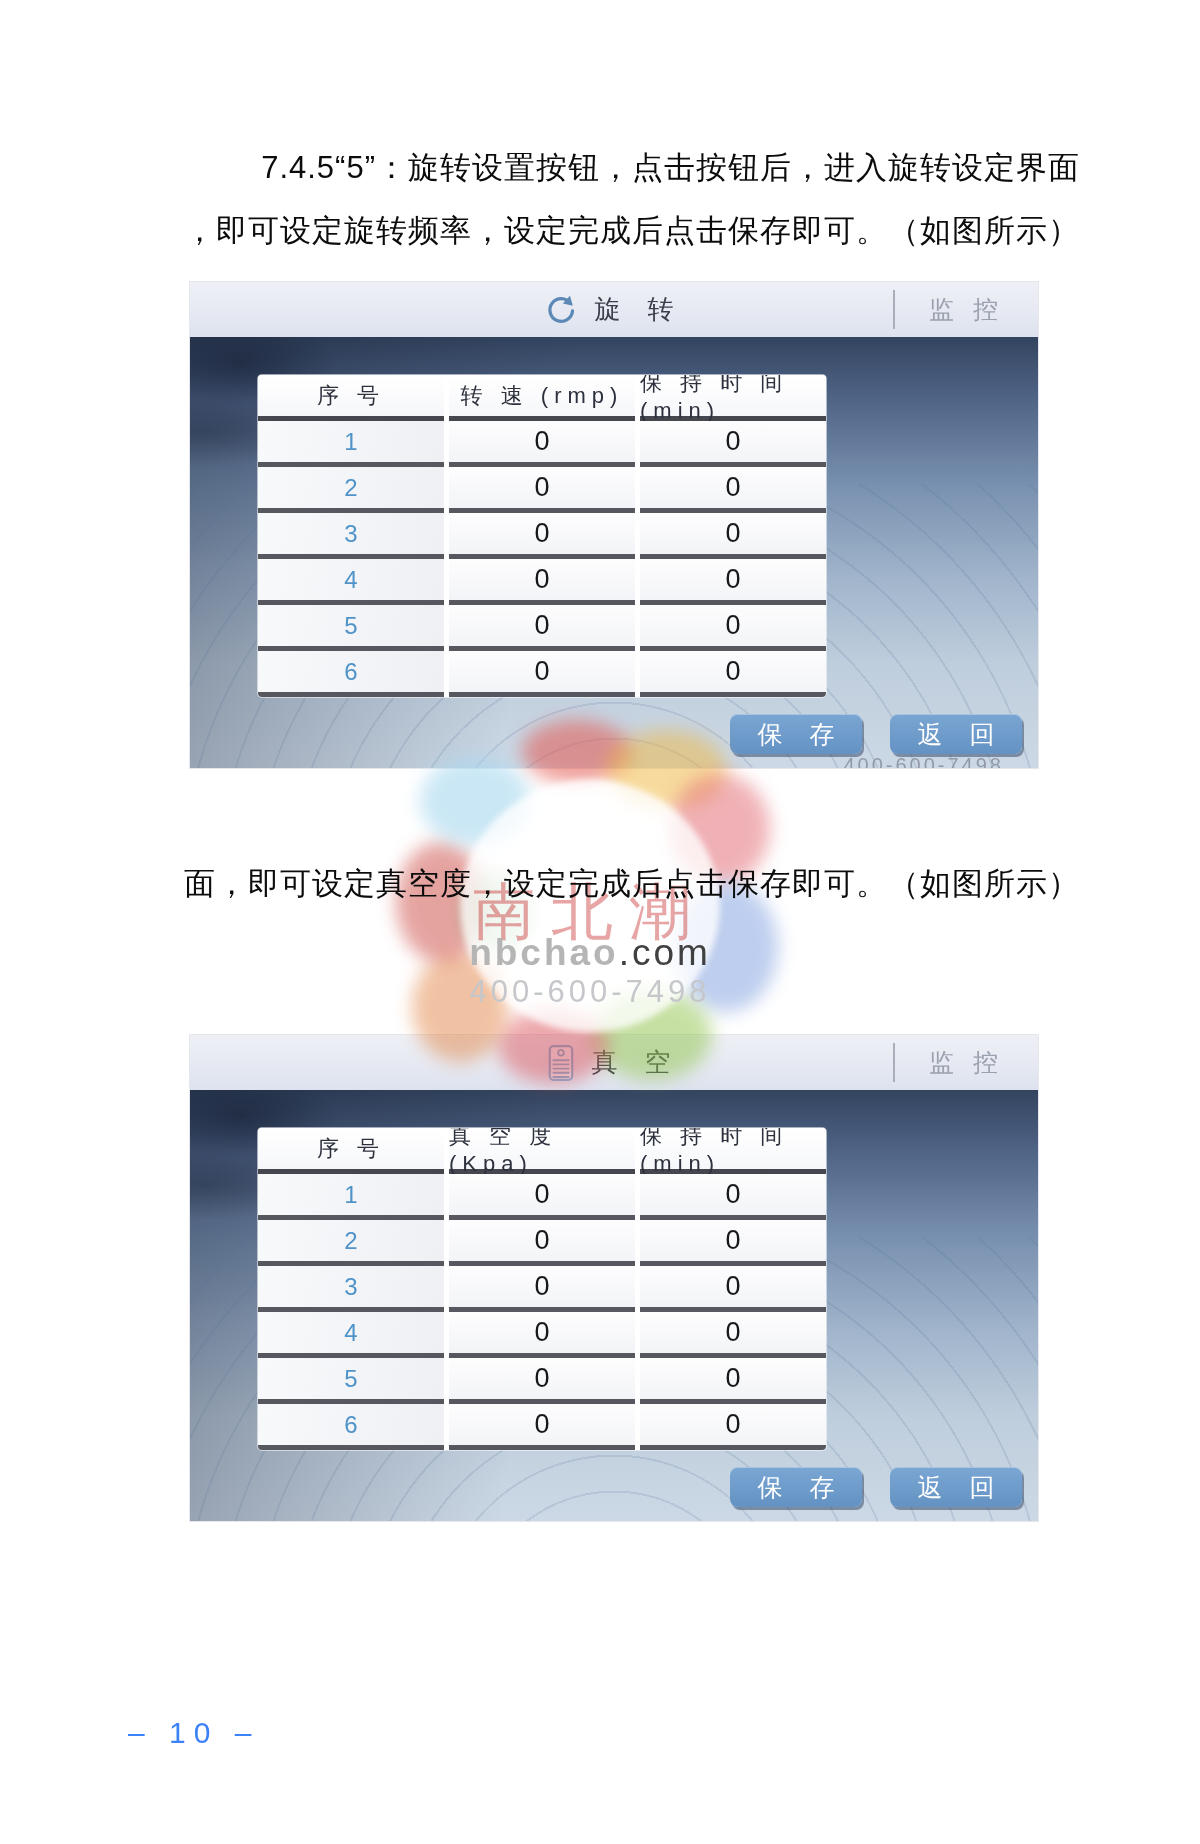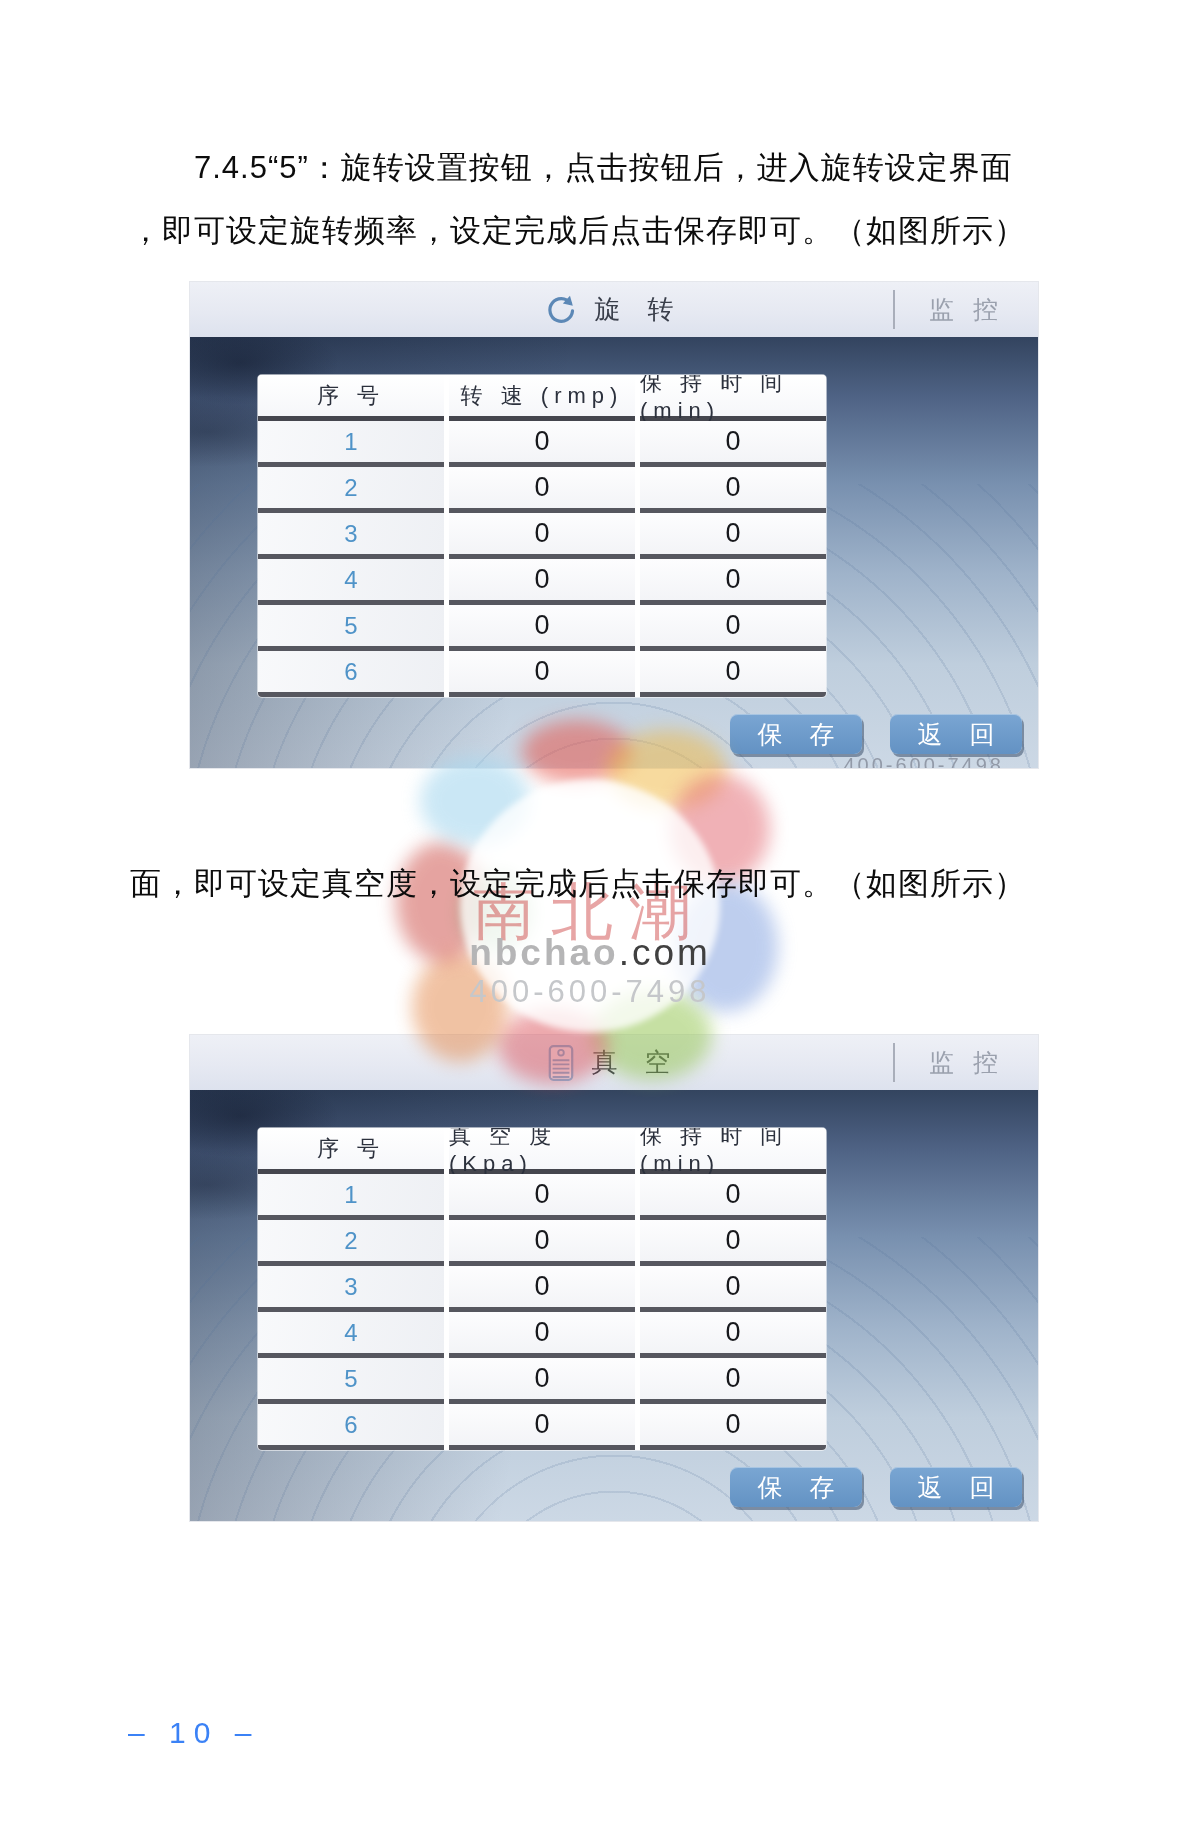--- a/index.html
+++ b/index.html
@@ -2,21 +2,21 @@
 <html><head>
 <meta charset="utf-8">
 <style>
   html,body{margin:0;padding:0;background:#ffffff;}
   .sheet{
     position:relative;width:1200px;height:1844px;background:#ffffff;
     overflow:hidden;font-family:"Liberation Sans","DejaVu Sans",sans-serif;
   }
   
   .para{position:absolute;left:130px;width:950px;font-size:31px;line-height:63px;
-        color:#0c0c0c;z-index:5;letter-spacing:1px;}
+        color:#0c0c0c;z-index:5;letter-spacing:1px;text-align:right;}
   .para .l1{text-indent:64px;white-space:nowrap;}
   .para .l2{white-space:nowrap;}
   #para1{top:136px;}
   #para2{top:852px;}
   
   .shot{position:absolute;left:190px;width:848px;height:486px;overflow:hidden;z-index:1;
         box-shadow:0 0 0 1px rgba(180,186,200,.35);}
   #shot1{top:282px;}
   #shot2{top:1035px;}
   .shot-header{position:relative;height:55px;

